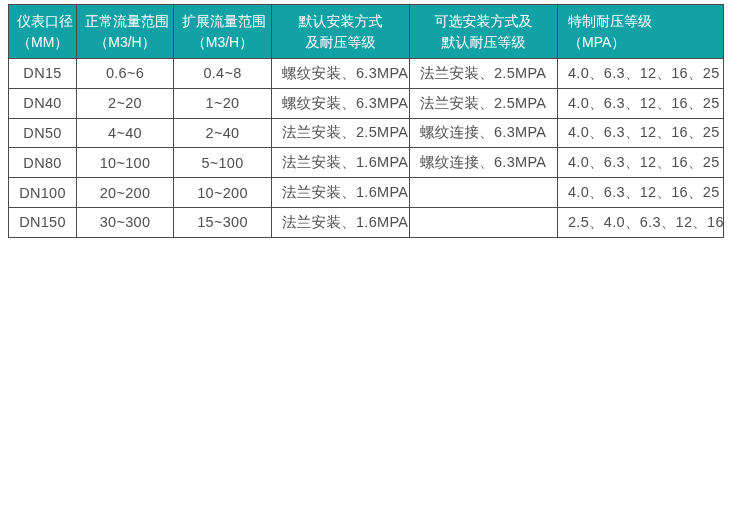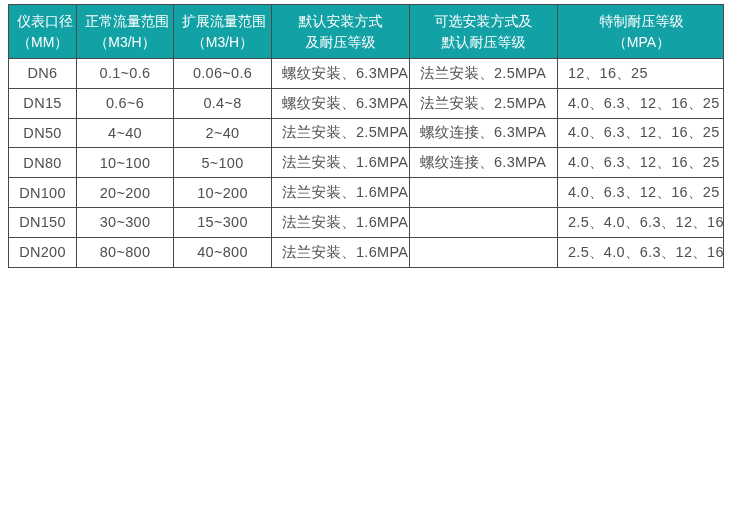--- a/index.html
+++ b/index.html
@@ -32,21 +32,21 @@
     color: #ffffff;
     font-size: 14px;
     font-weight: normal;
     line-height: 21px;
     height: 54px;
     padding: 4px 8px;
     vertical-align: middle;
     text-align: center;
   }
   table.spec th.h-left {
-    text-align: center;
+    text-align: left;
     padding-left: 10px;
   }
   table.spec td {
     color: #4f4f4f;
     font-size: 14.5px;
     height: 29.8px;
     padding: 0 2px;
     vertical-align: middle;
     text-align: center;
     letter-spacing: 0.3px;
@@ -92,31 +92,31 @@
             <div>默认耐压等级</div>
           </th>
           <th class="h-left">
             <div>特制耐压等级</div>
             <div>（MPA）</div>
           </th>
         </tr>
       </thead>
     <tbody>
         <tr>
-          <td>DN6</td>
-          <td>0.1~0.6</td>
-          <td>0.06~0.6</td>
-          <td class="c-left">螺纹安装、6.3MPA</td>
-          <td class="c-left">法兰安装、2.5MPA</td>
-          <td class="c-left">12、16、25</td>
-        </tr>
-        <tr>
           <td>DN15</td>
           <td>0.6~6</td>
           <td>0.4~8</td>
+          <td class="c-left">螺纹安装、6.3MPA</td>
+          <td class="c-left">法兰安装、2.5MPA</td>
+          <td class="c-left">4.0、6.3、12、16、25</td>
+        </tr>
+        <tr>
+          <td>DN40</td>
+          <td>2~20</td>
+          <td>1~20</td>
           <td class="c-left">螺纹安装、6.3MPA</td>
           <td class="c-left">法兰安装、2.5MPA</td>
           <td class="c-left">4.0、6.3、12、16、25</td>
         </tr>
         <tr>
           <td>DN50</td>
           <td>4~40</td>
           <td>2~40</td>
           <td class="c-left">法兰安装、2.5MPA</td>
           <td class="c-left">螺纹连接、6.3MPA</td>
@@ -139,23 +139,15 @@
           <td class="c-left">4.0、6.3、12、16、25</td>
         </tr>
         <tr>
           <td>DN150</td>
           <td>30~300</td>
           <td>15~300</td>
           <td class="c-left">法兰安装、1.6MPA</td>
           <td class="c-left"></td>
           <td class="c-left">2.5、4.0、6.3、12、16</td>
         </tr>
-        <tr>
-          <td>DN200</td>
-          <td>80~800</td>
-          <td>40~800</td>
-          <td class="c-left">法兰安装、1.6MPA</td>
-          <td class="c-left"></td>
-          <td class="c-left">2.5、4.0、6.3、12、16</td>
-        </tr>
       </tbody>
   </table>
 </div>
 
 </body></html>

